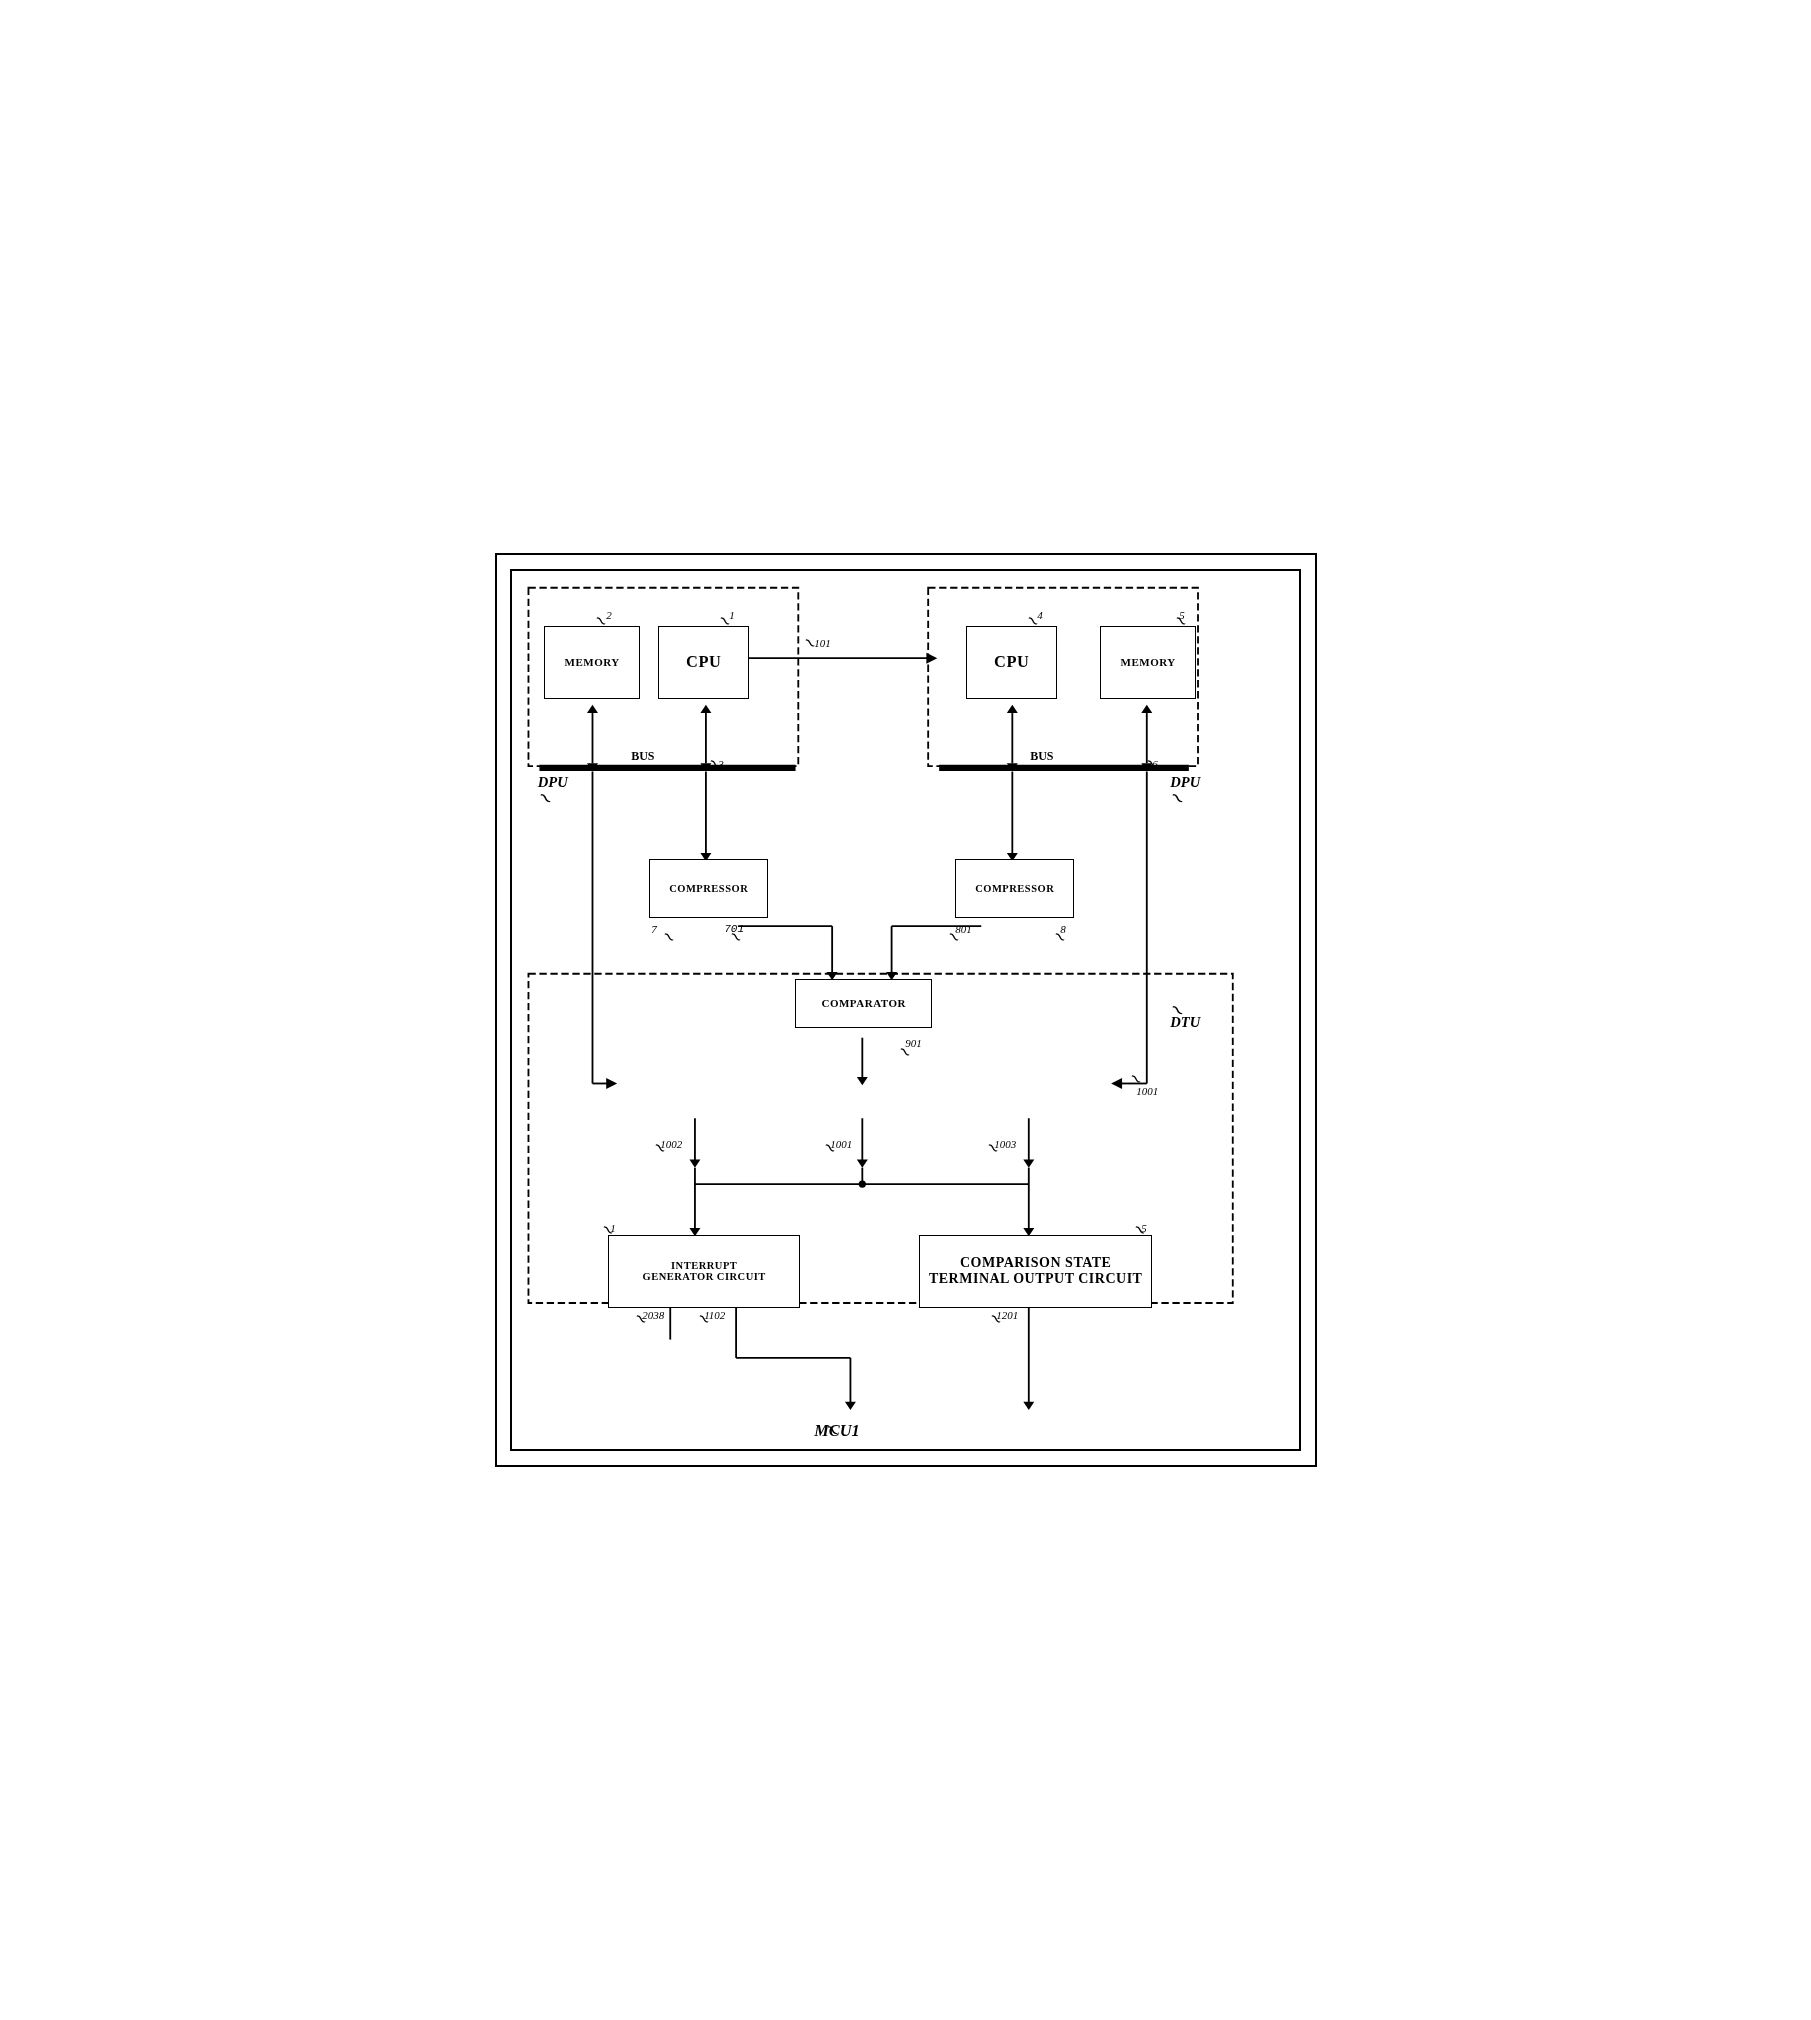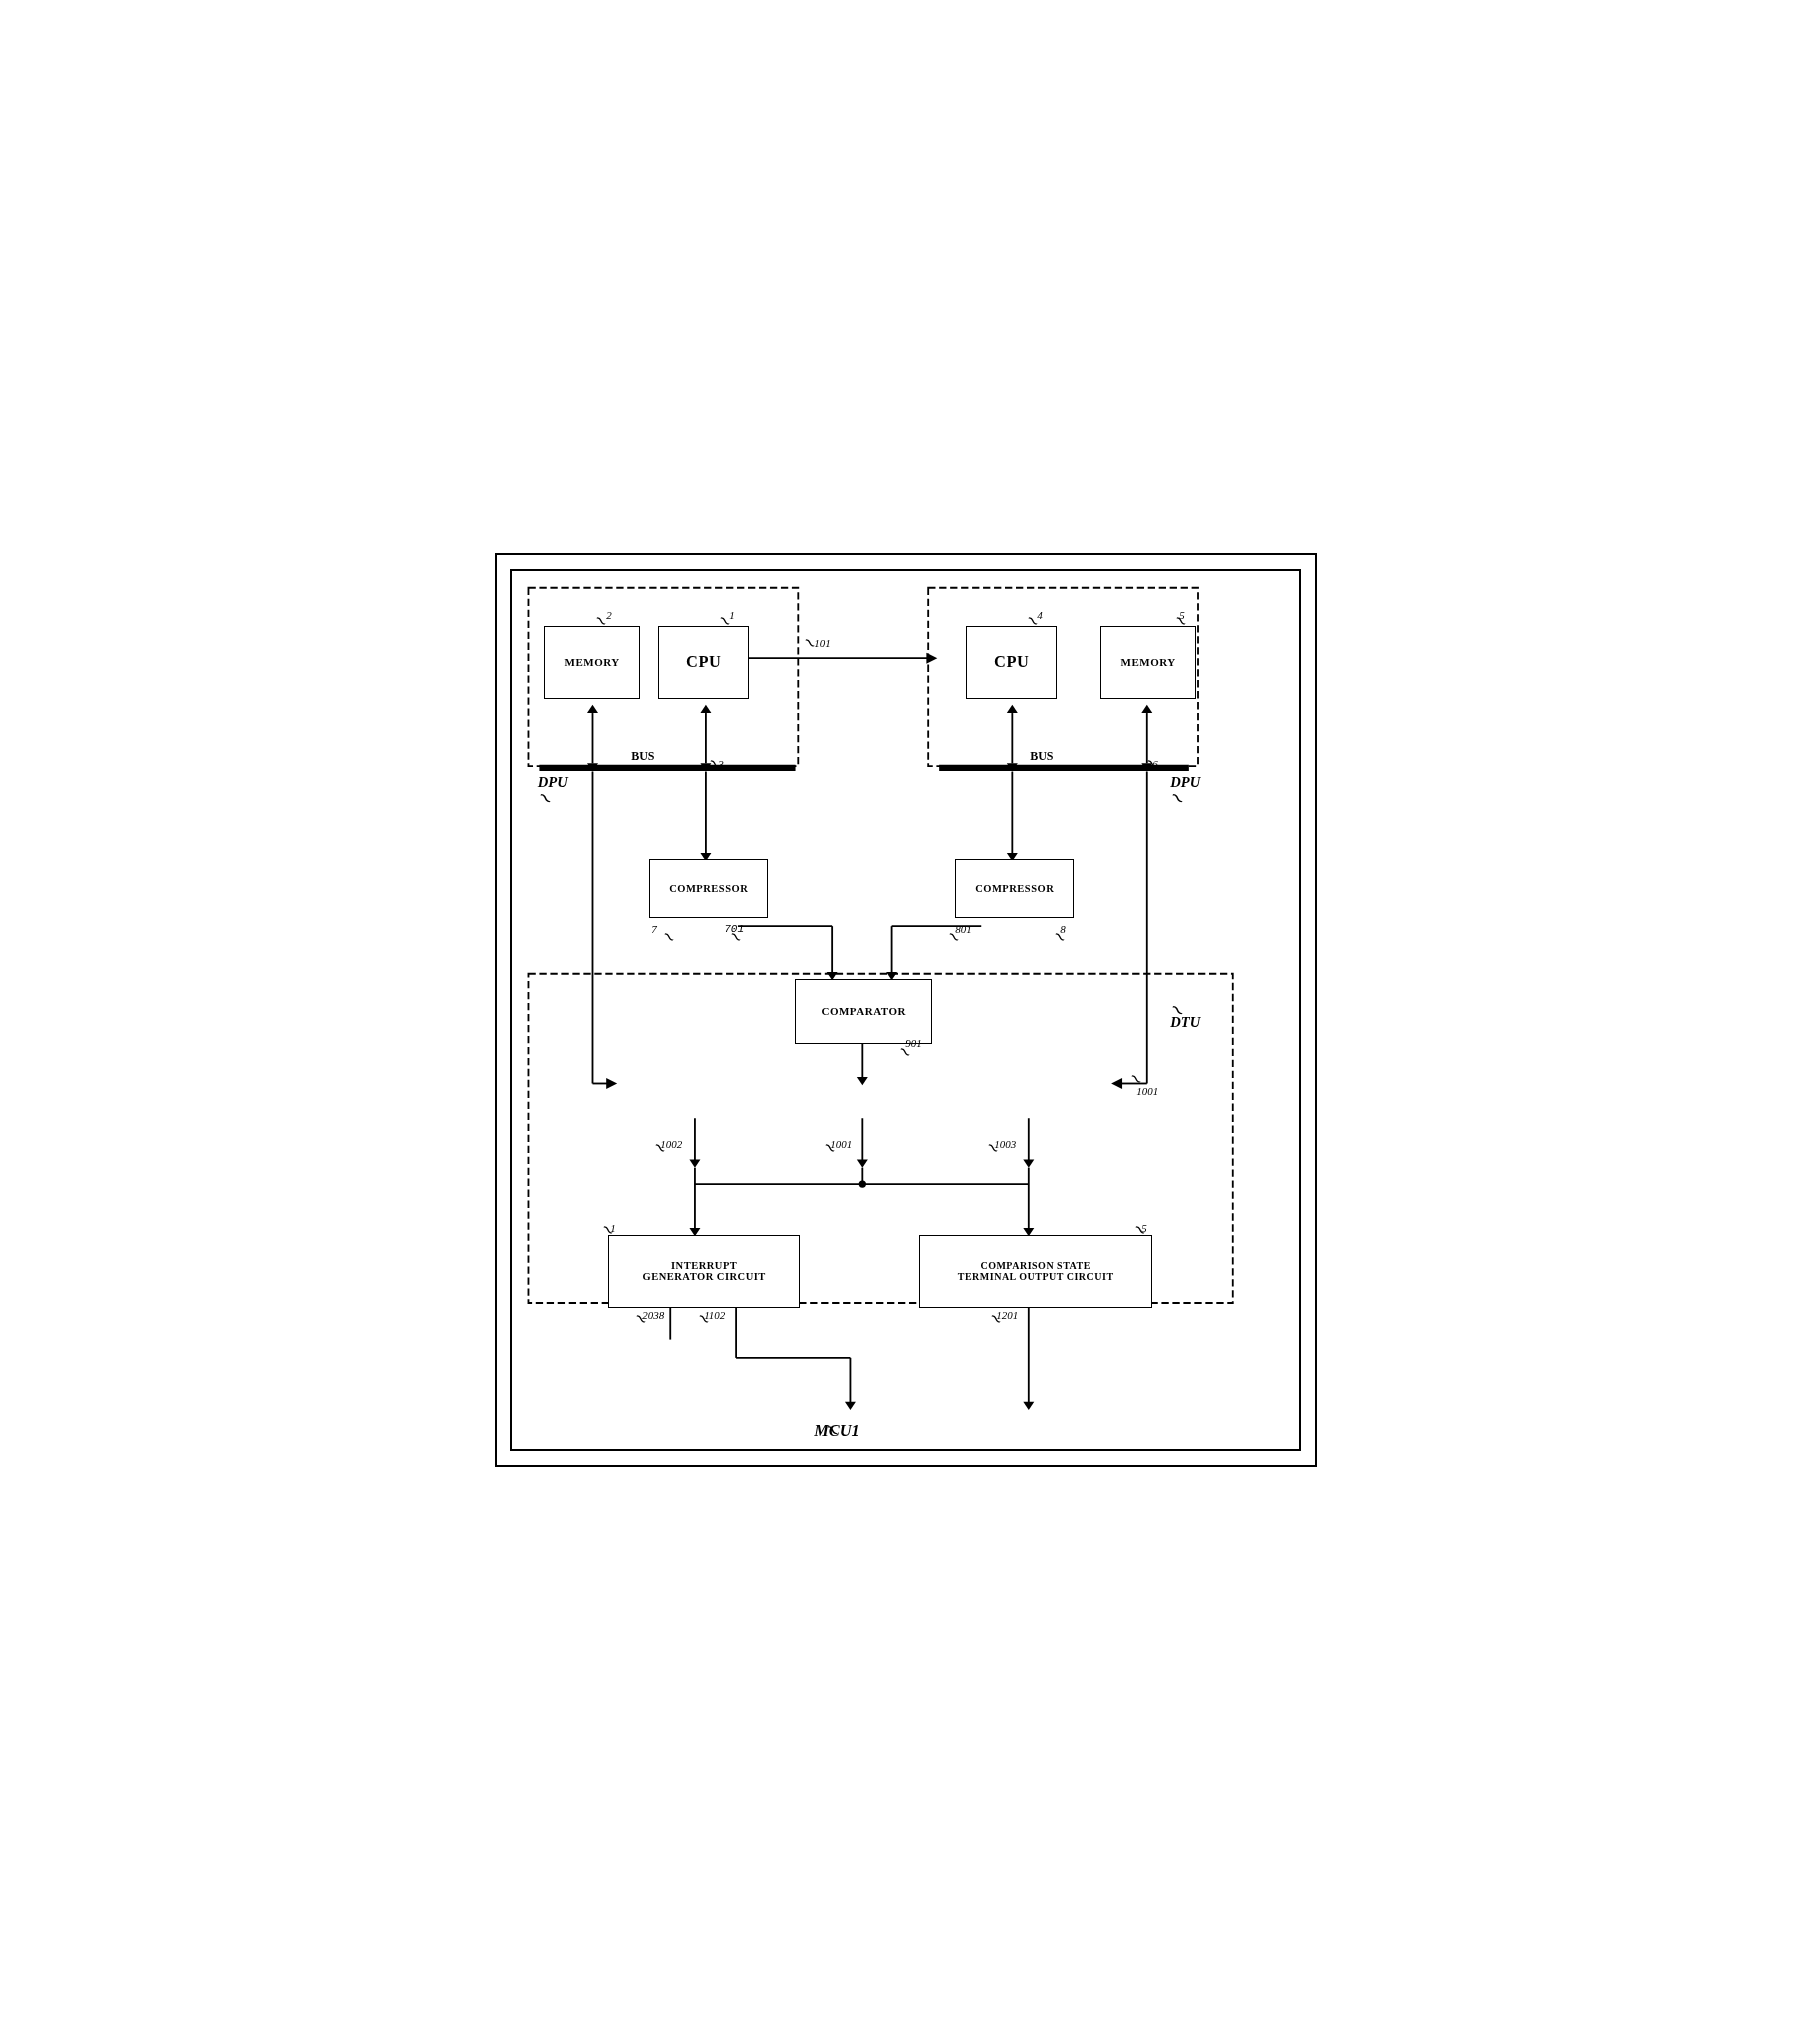--- a/index.html
+++ b/index.html
@@ -215,21 +215,21 @@
     <div class="ref" style="left:212px; top:352px;font-family:Liberation Mono, monospace;">701</div>
 
     <div class="block" style="left:443px; top:288px; width:119px; height:59px; font-size:10.5px;">
       <span>COMPRESSOR</span>
     </div>
 
     <div class="ref" style="left:443px; top:352px;">801</div>
 
     <div class="ref" style="left:548px; top:352px;">8</div>
 
-    <div class="block" style="left:283px; top:408px; width:137px; height:65px; font-size:11px;">
+    <div class="block" style="left:283px; top:408px; width:137px; height:49px; font-size:11px;">
       <span>COMPARATOR</span>
     </div>
 
     <div class="ref" style="left:393px; top:466px;">901</div>
 
 
     <div class="ref" style="left:624px; top:514px; font-size:11px;">1001</div>
 
     <div class="ref" style="left:148px; top:567px;text-align:right;">1002</div>
 
@@ -241,21 +241,21 @@
       <span style="white-space:pre-line;">INTERRUPT
 GENERATOR CIRCUIT</span>
     </div>
 
     <div class="ref" style="left:98px; top:651px;">1</div>
 
     <div class="ref" style="left:130px; top:738px;">2038</div>
 
     <div class="ref" style="left:192px; top:738px;">1102</div>
 
-    <div class="block" style="left:407px; top:664px; width:233px; height:73px; font-size:10px; white-space:pre-line; text-align:center; padding:4.6px;">
+    <div class="block" style="left:407px; top:664px; width:233px; height:73px; font-size:14px; white-space:pre-line; text-align:center; padding:4.6px;">
       <span style="white-space:pre-line;">COMPARISON STATE
 TERMINAL OUTPUT CIRCUIT</span>
     </div>
 
     <div class="ref" style="left:629px; top:651px;">5</div>
 
     <div class="ref" style="left:484px; top:738px;">1201</div>
 
     <div class="squiggle" style="left:82px; top:40px; transform:rotate(45deg);">∼</div>
 

